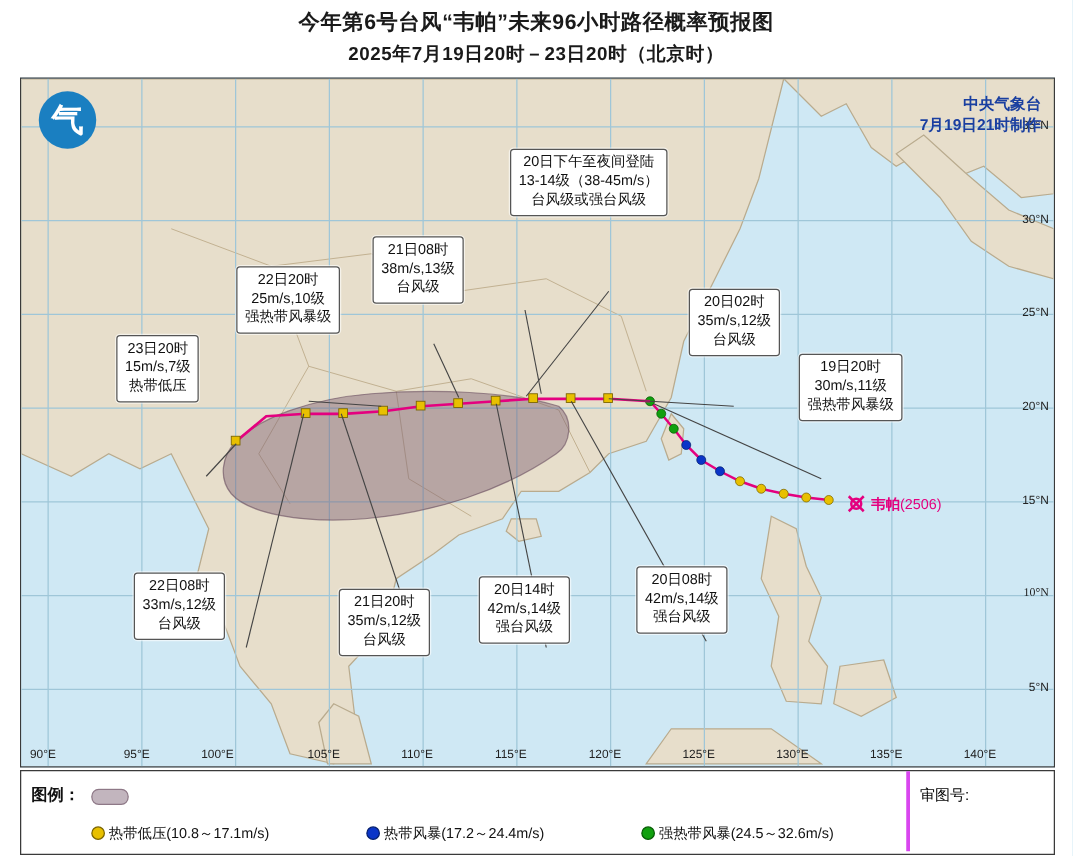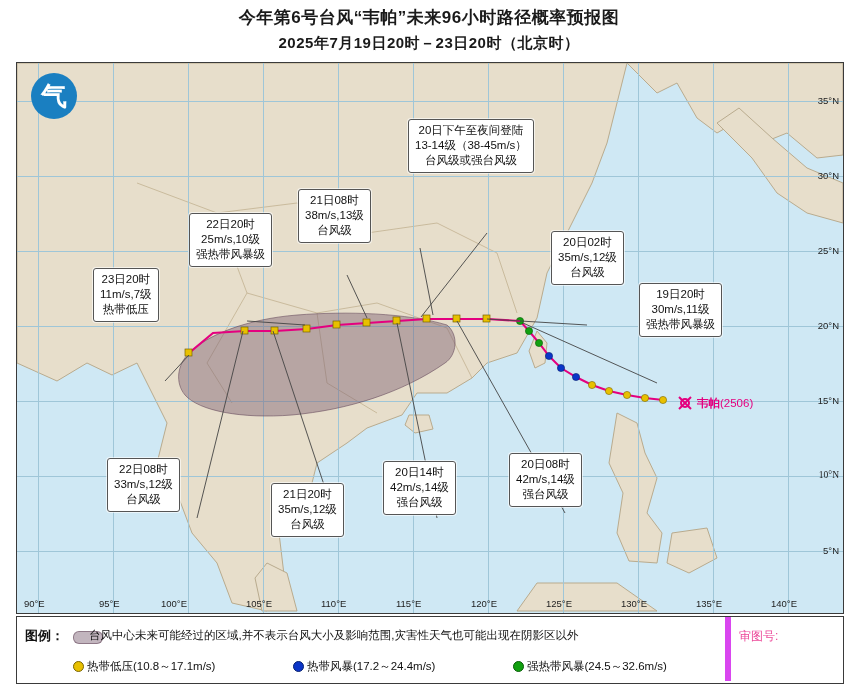--- a/index.html
+++ b/index.html
@@ -74,22 +74,22 @@
     position:absolute;left:72px;top:11px;font-size:11.5px;color:#111;white-space:nowrap;
   }
   .legend-swatch-cone{
     position:absolute;left:56px;top:14px;width:28px;height:11px;border-radius:6px;
     background:rgba(120,90,110,0.45);border:1px solid rgba(90,60,80,0.5);
   }
   .legend-row2{position:absolute;left:56px;top:40px;width:660px;height:20px;}
   .lg-item{position:absolute;font-size:11.5px;color:#111;white-space:nowrap;}
   .lg-dot{position:absolute;width:9px;height:9px;border-radius:50%;top:4px;}
   .auditor{
-    position:absolute;right:0;top:0;width:118px;height:64px;border-left:6px solid #d946ef;
-    font-size:12px;color:#ec4899;padding:11px 0 0 8px;box-sizing:border-box;
+    position:absolute;right:0;top:0;width:118px;height:64px;border-left:3px solid #d946ef;
+    font-size:12px;color:#000000;padding:11px 0 0 8px;box-sizing:border-box;
   }
 </style>
 </head>
 <body>
 
 <div class="page">
 
   <div class="title-block">
     <div class="title-line1">今年第6号台风“韦帕”未来96小时路径概率预报图</div>
     <div class="title-line2">2025年7月19日20时－23日20时（北京时）</div>
@@ -230,20 +230,24 @@
       </g>
     </svg>
 
     <div class="storm-label" style="left:680px;top:333px;">
       <span>韦帕</span><span class="code">(2506)</span>
     </div>
 
     <div class="logo">
       <span>气</span>
     </div>
+    <div class="cma-text">
+      <div>中央气象台</div>
+      <div>7月19日21时制作</div>
+    </div>
 
     <div class="callout" style="left:391px;top:56px;">
       <div>20日下午至夜间登陆</div>
       <div>13-14级（38-45m/s）</div>
       <div>台风级或强台风级</div>
     </div>
 
     <div class="callout" style="left:281px;top:126px;">
       <div>21日08时</div>
       <div>38m/s,13级</div>
@@ -251,21 +255,21 @@
     </div>
 
     <div class="callout" style="left:172px;top:150px;">
       <div>22日20时</div>
       <div>25m/s,10级</div>
       <div>强热带风暴级</div>
     </div>
 
     <div class="callout" style="left:76px;top:205px;">
       <div>23日20时</div>
-      <div>11m/s,7级</div>
+      <div>15m/s,7级</div>
       <div>热带低压</div>
     </div>
 
     <div class="callout" style="left:534px;top:168px;">
       <div>20日02时</div>
       <div>35m/s,12级</div>
       <div>台风级</div>
     </div>
 
     <div class="callout" style="left:622px;top:220px;">
@@ -273,21 +277,21 @@
       <div>30m/s,11级</div>
       <div>强热带风暴级</div>
     </div>
 
     <div class="callout" style="left:90px;top:395px;">
       <div>22日08时</div>
       <div>33m/s,12级</div>
       <div>台风级</div>
     </div>
 
-    <div class="callout" style="left:254px;top:420px;">
+    <div class="callout" style="left:254px;top:408px;">
       <div>21日20时</div>
       <div>35m/s,12级</div>
       <div>台风级</div>
     </div>
 
     <div class="callout" style="left:366px;top:398px;">
       <div>20日14时</div>
       <div>42m/s,14级</div>
       <div>强台风级</div>
     </div>
@@ -295,21 +299,20 @@
     <div class="callout" style="left:492px;top:390px;">
       <div>20日08时</div>
       <div>42m/s,14级</div>
       <div>强台风级</div>
     </div>
   </div>
 
   <div class="legend">
     <div class="legend-title">图例：</div>
     <div class="legend-swatch-cone"></div>
-    <div class="legend-row1">台风中心未来可能经过的区域,并不表示台风大小及影响范围,灾害性天气也可能出现在阴影区以外</div>
 
     <div class="legend-row2">
       <span class="lg-dot" style="left:0;background:#e8c000;border:1px solid #7a6400;"></span>
       <span class="lg-item" style="left:14px;top:2px;">热带低压(10.8～17.1m/s)</span>
 
       <span class="lg-dot" style="left:220px;background:#0b35c8;border:1px solid #06206f;"></span>
       <span class="lg-item" style="left:234px;top:2px;">热带风暴(17.2～24.4m/s)</span>
 
       <span class="lg-dot" style="left:440px;background:#11a00f;border:1px solid #075c06;"></span>
       <span class="lg-item" style="left:454px;top:2px;">强热带风暴(24.5～32.6m/s)</span>

